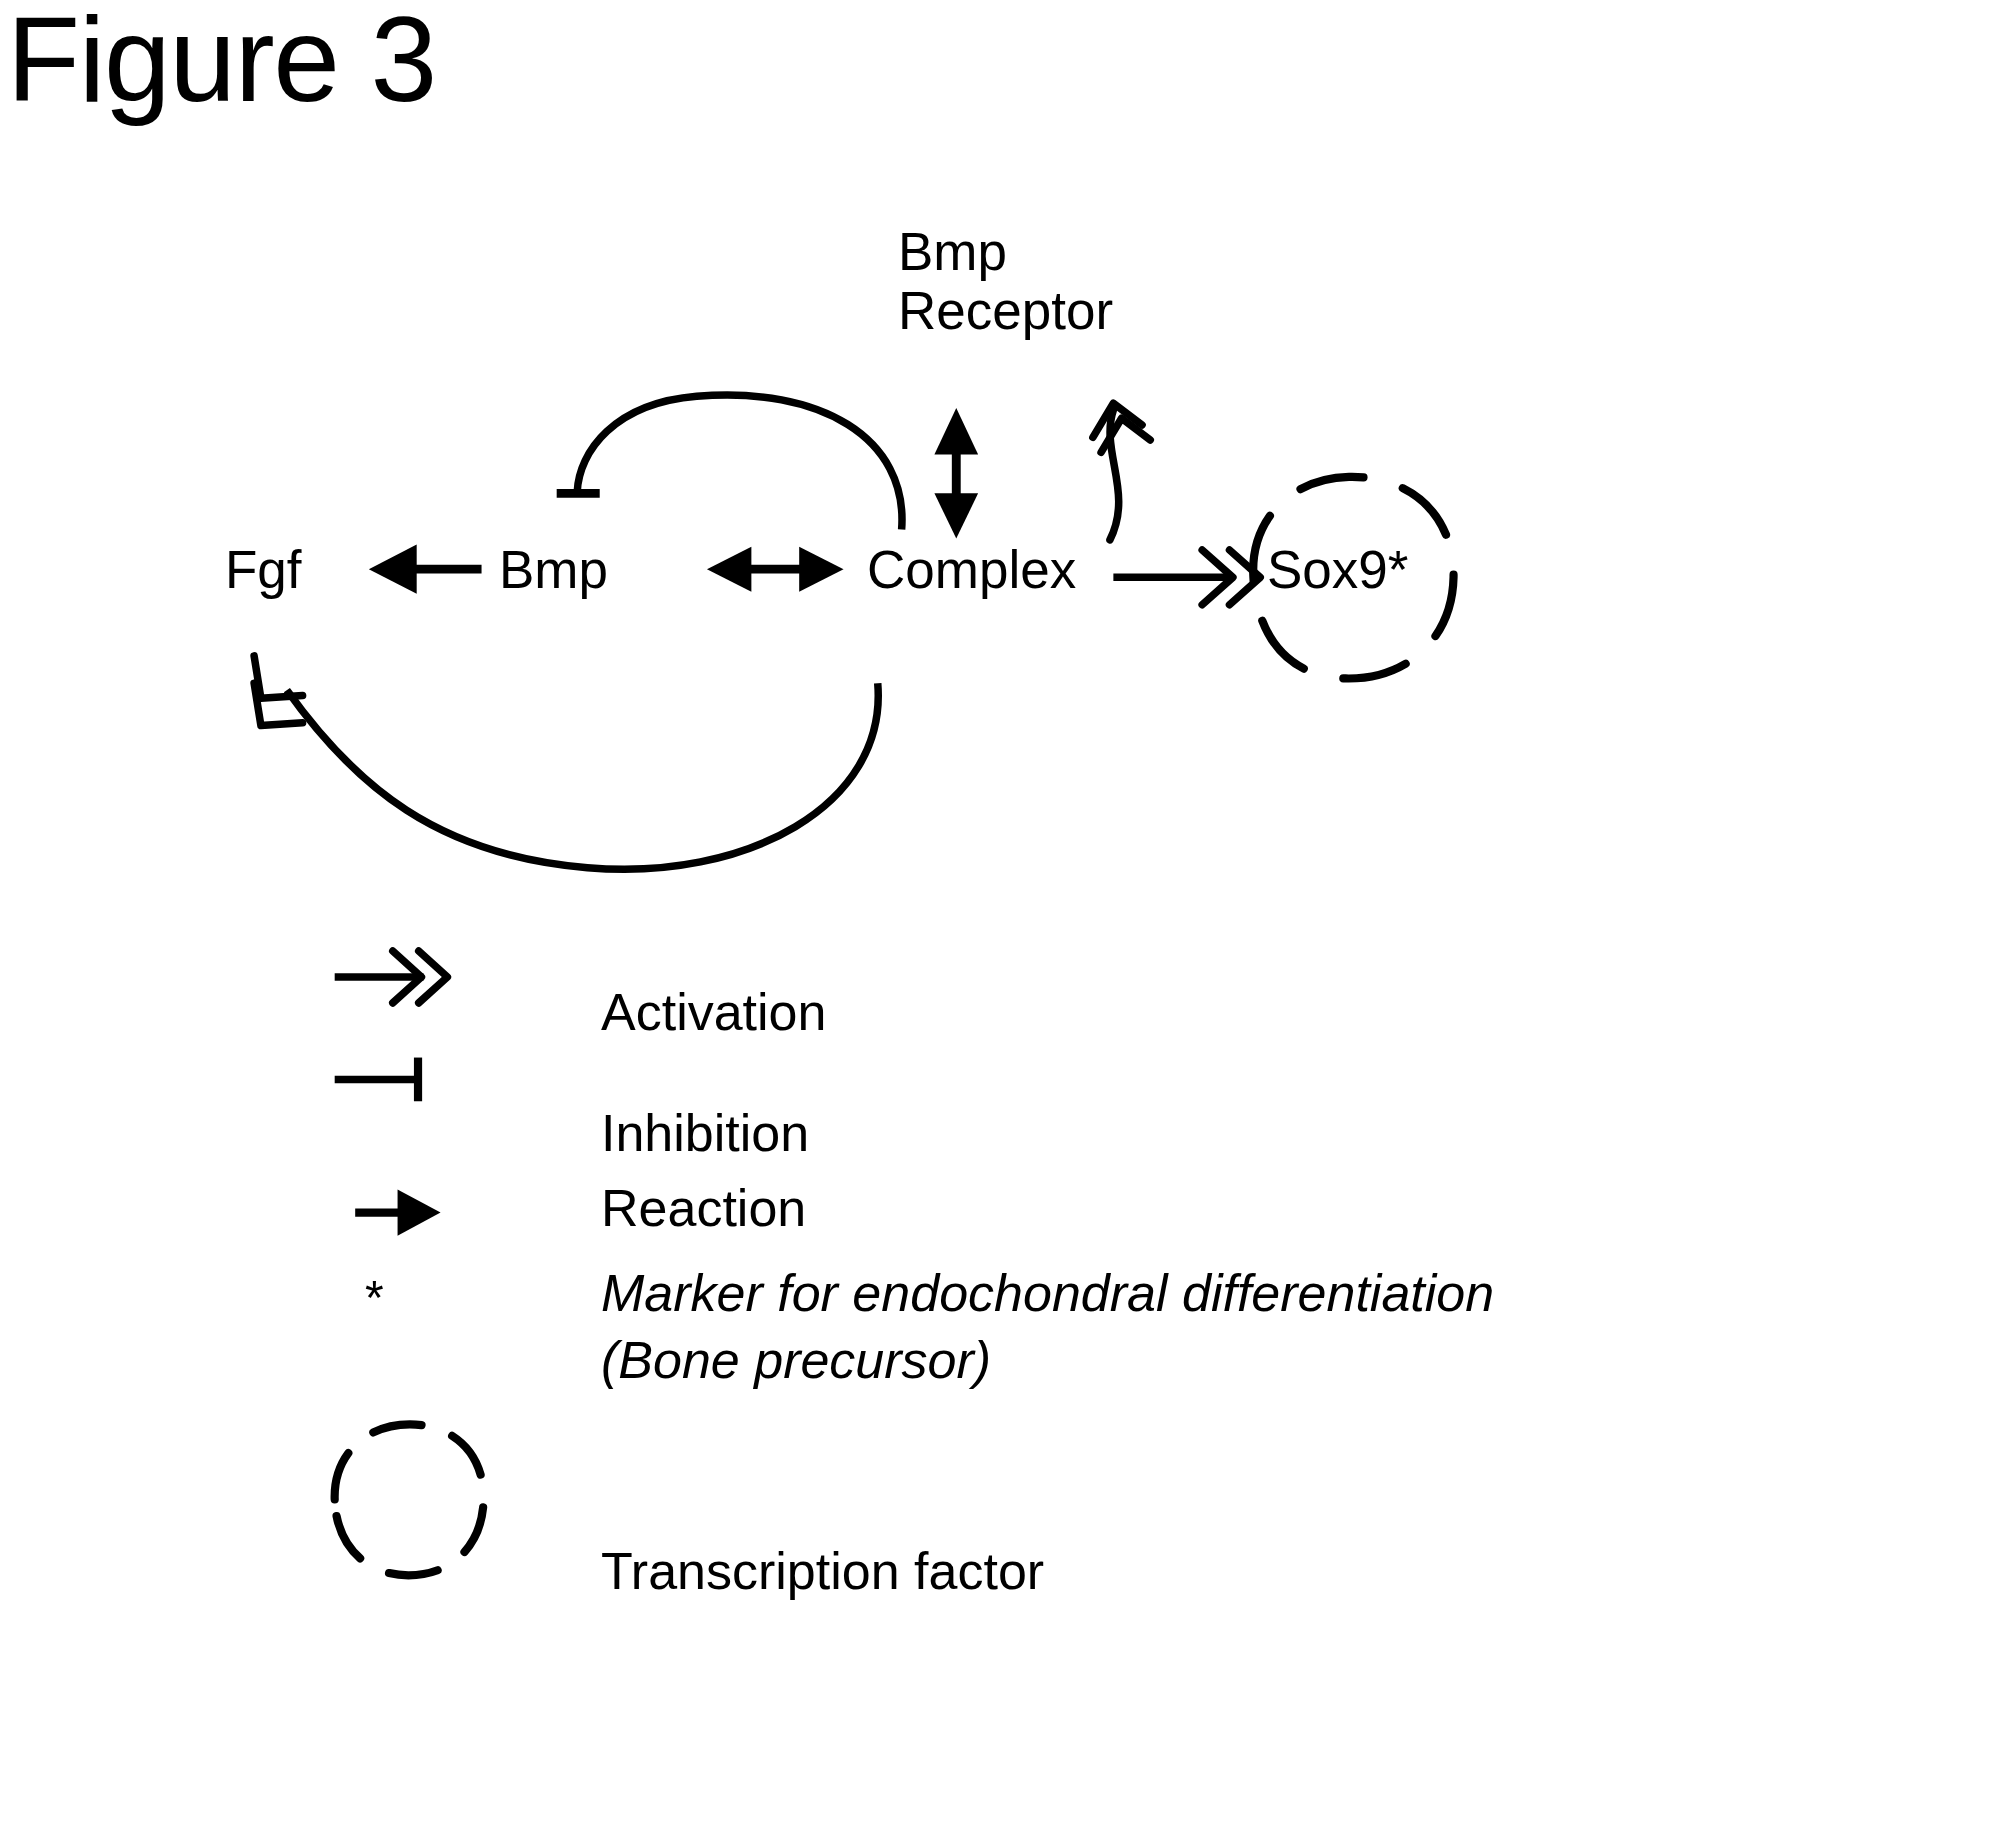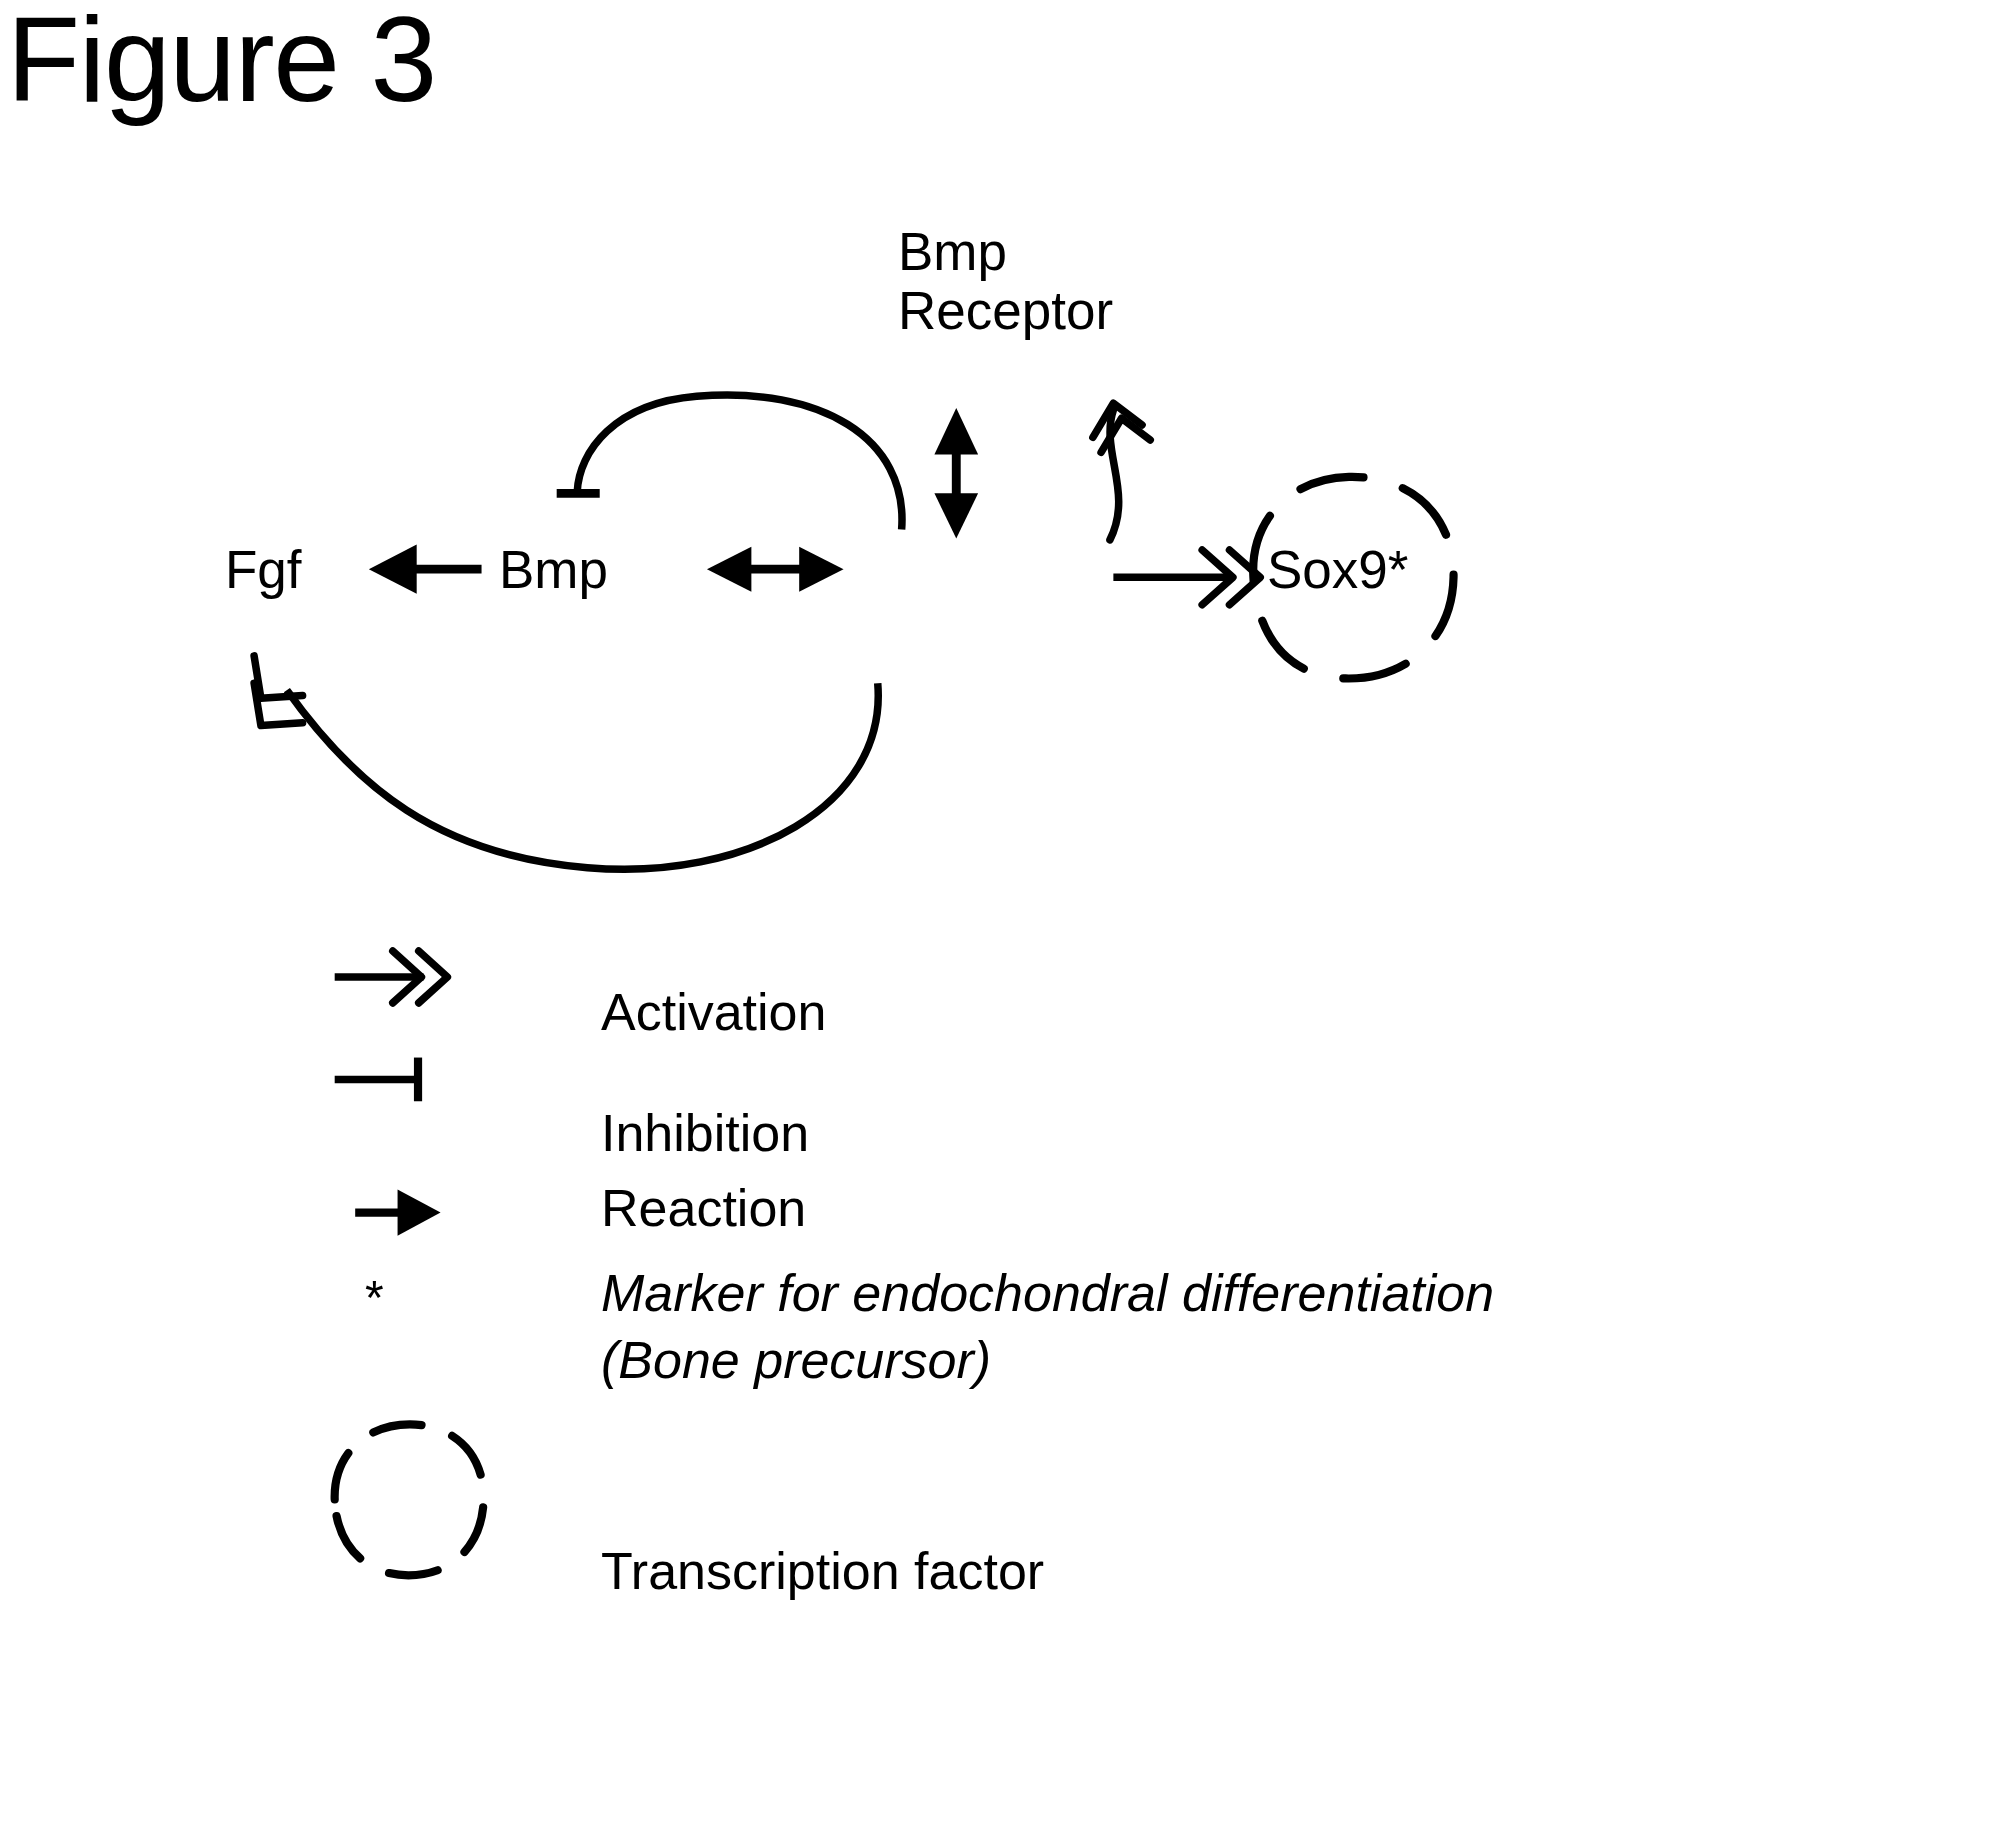--- a/index.html
+++ b/index.html
@@ -164,20 +164,21 @@
 <div class="node-label" id="node-bmp-receptor">
   <div>Bmp</div>
   <div>Receptor</div>
 </div>
 
 <div class="node-label" id="node-fgf">Fgf</div>
 
 <div class="node-label" id="node-bmp">Bmp</div>
 
 <div class="node-label" id="node-active-complex">
+  <div>Complex</div>
 </div>
 
 <div class="node-label" id="node-sox9">Sox9*</div>
 
 <div class="legend-label" id="legend-activation-label">Activation</div>
 <div class="legend-label" id="legend-inhibition-label">Inhibition</div>
 <div class="legend-label" id="legend-reaction-label">Reaction</div>
 <div id="legend-asterisk-glyph">*</div>
 <div class="legend-label" id="legend-marker-label">Marker for endochondral differentiation (Bone precursor)</div>
 <div class="legend-label" id="legend-tf-label">Transcription factor</div>

